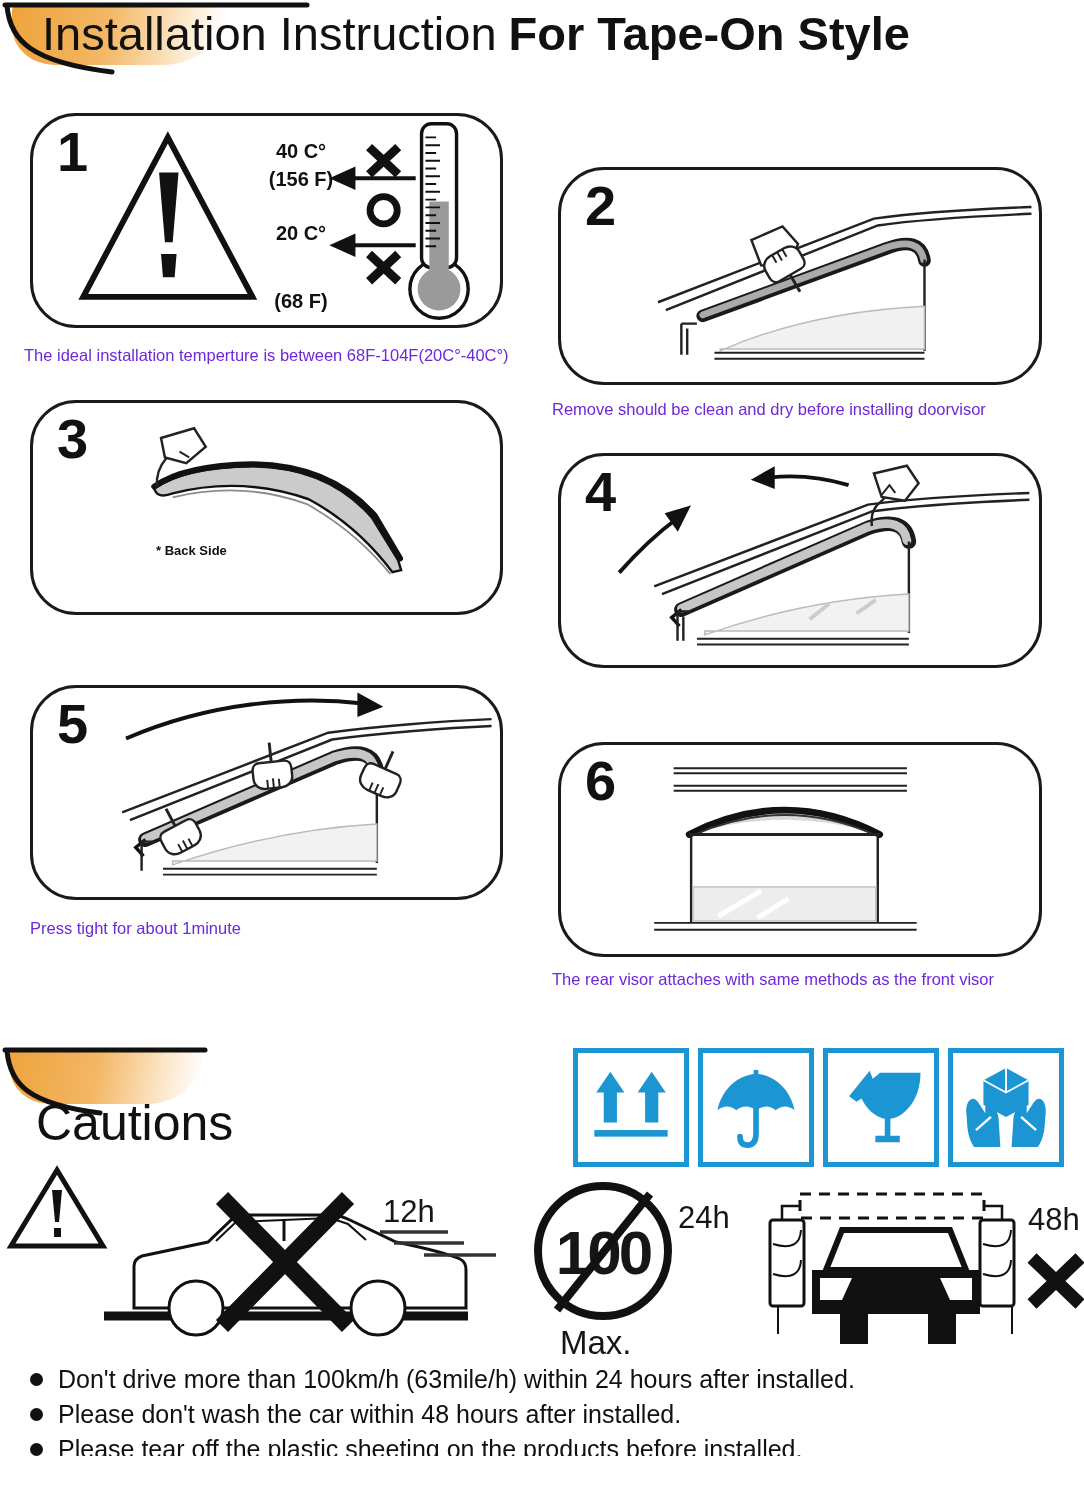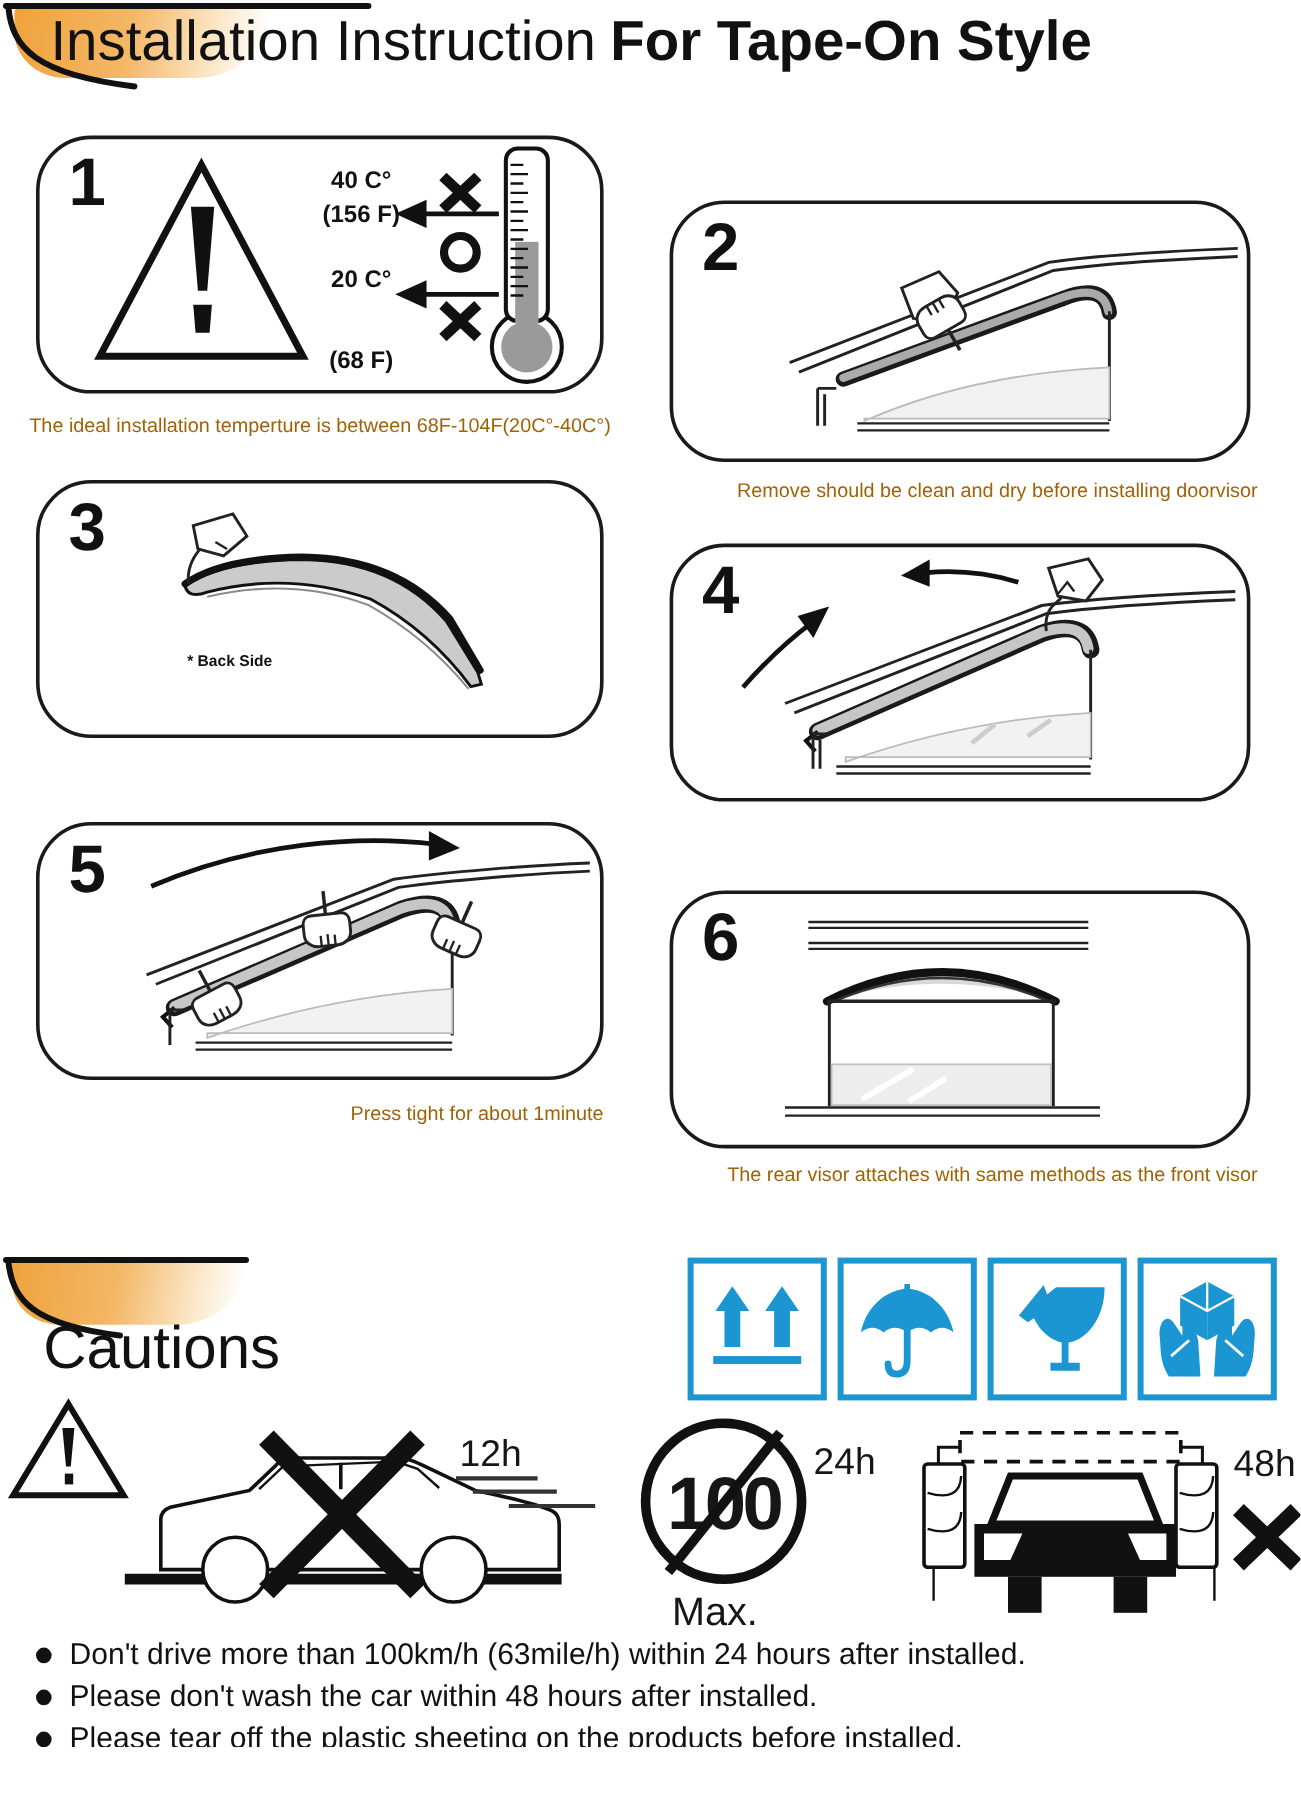--- a/index.html
+++ b/index.html
@@ -2,21 +2,21 @@
 <html><head>
 <meta charset="utf-8">
 <style>
   html,body{margin:0;padding:0;background:#fff;}
   #page{position:relative;width:1084px;height:1456px;background:#fff;overflow:hidden;
         font-family:"Liberation Sans",sans-serif;color:#161616;}
   .abs{position:absolute;}
   .panel{position:absolute;background:#fff;border:3.5px solid #1a1a1a;border-radius:46px;box-sizing:border-box;}
   .panel svg.art{position:absolute;left:0;top:0;width:100%;height:100%;}
   .stepnum{position:absolute;left:24px;top:8px;font-size:56px;font-weight:bold;line-height:1;color:#111;}
-  .caption{position:absolute;text-align:right;font-size:16.5px;line-height:1.45;color:#a16207;white-space:pre-line;}
+  .caption{position:absolute;text-align:left;font-size:16.5px;line-height:1.45;color:#6d28d9;white-space:pre-line;}
   .tlabel{position:absolute;font-weight:bold;font-size:20px;color:#111;transform:translateX(-50%);white-space:nowrap;}
   .backside{position:absolute;font-weight:bold;font-size:13px;color:#111;white-space:nowrap;}
   .title{position:absolute;left:42px;top:6px;font-size:47px;white-space:nowrap;color:#111;}
   .title .bold{font-weight:bold;margin-left:12px;}
   .swoosh-fill{position:absolute;background:linear-gradient(100deg,#efa33c 0%,#f3b765 45%,#fce9cd 80%,rgba(255,255,255,0) 98%);
                border-radius:4px 10px 70px 50px / 4px 10px 58px 45px;}
   .cautions-title{position:absolute;left:36px;top:1054px;font-size:50px;color:#111;white-space:nowrap;margin-top:40px;}
   .blue-sq{position:absolute;width:116px;height:119px;box-sizing:border-box;background:#fff;top:1048px;}
   .blue-sq svg{position:absolute;left:6px;top:6px;width:94px;height:97px;}
   .bullets{position:absolute;left:20px;top:1362px;width:1050px;}

